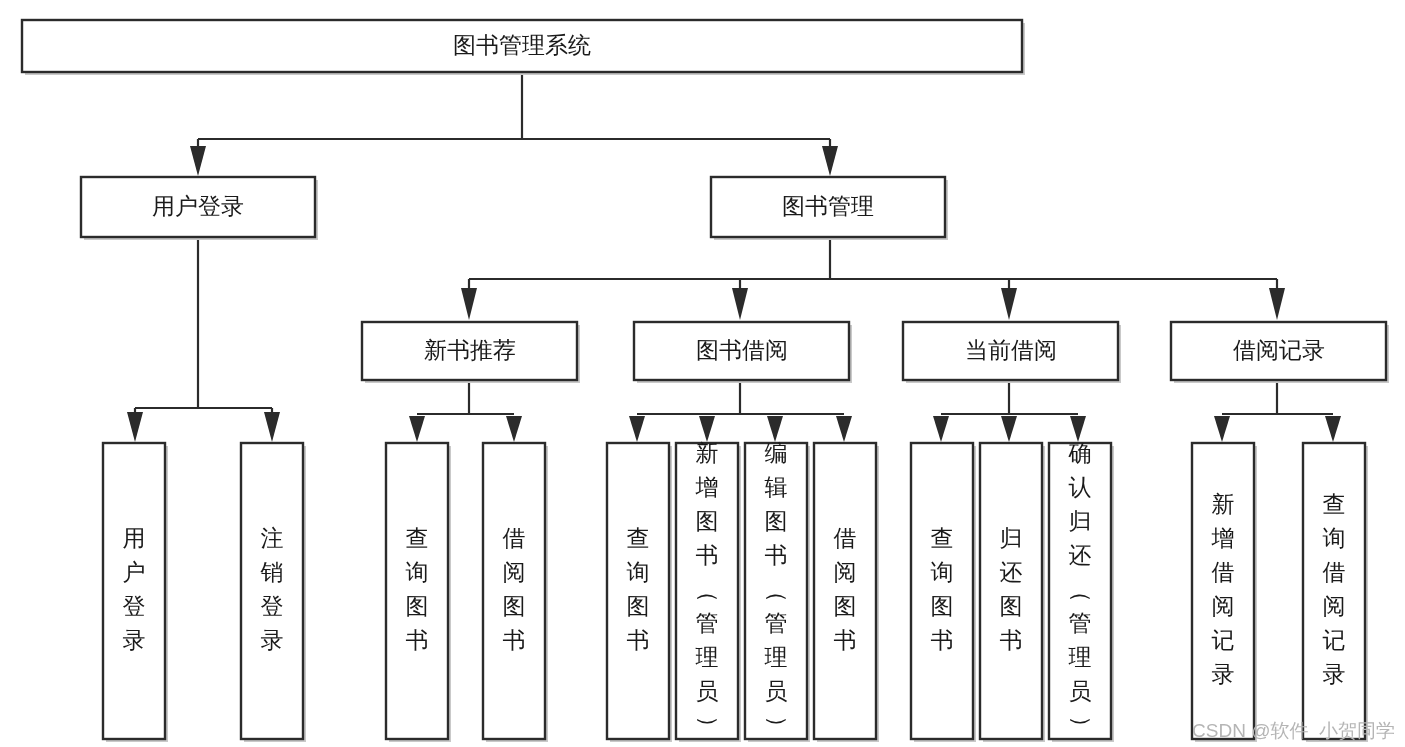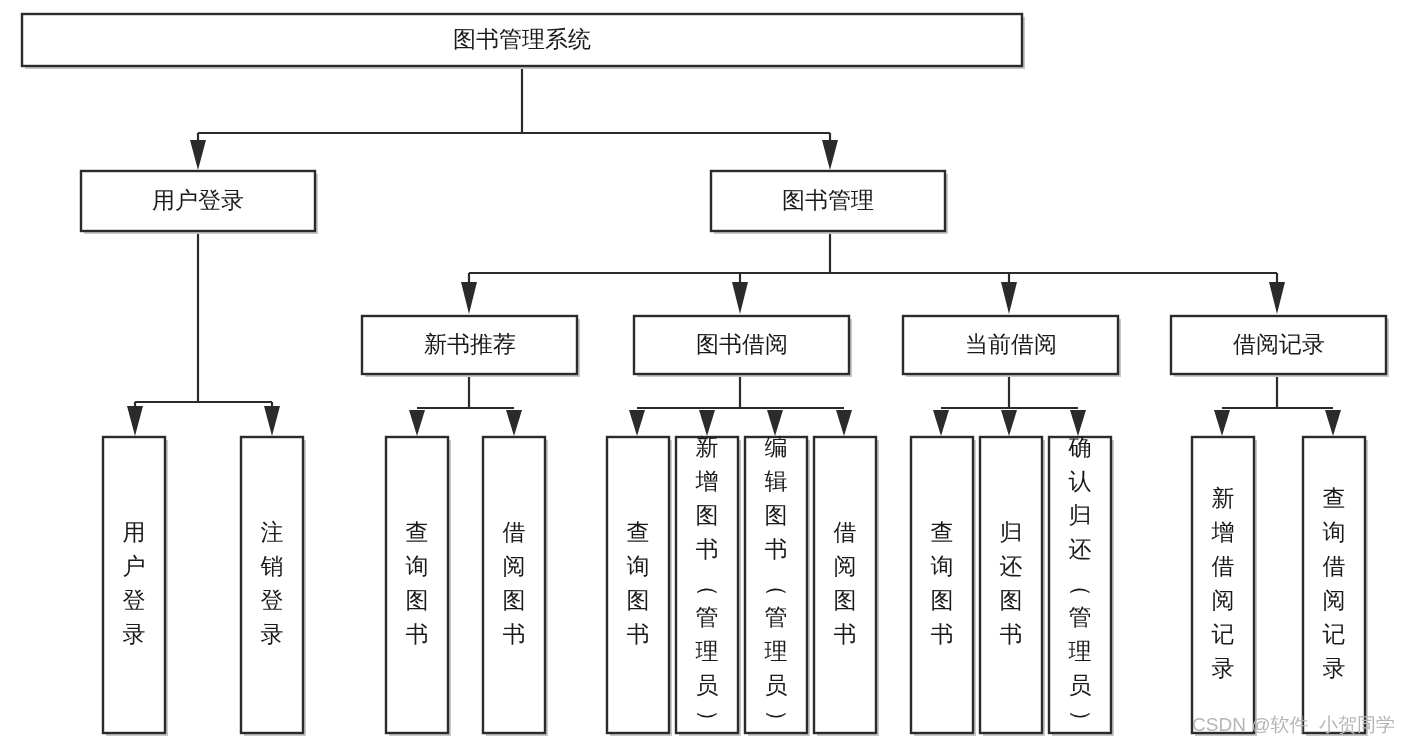--- a/index.html
+++ b/index.html
@@ -11,20 +11,21 @@
     width: 1405px;
     height: 747px;
     font-family: "Liberation Sans", "DejaVu Sans", sans-serif;
     overflow: hidden;
   }
   #diagram-root {
     position: relative;
     width: 1405px;
     height: 592px;
     background: #ffffff;
+    margin-top: 6px;
   }
   svg.diagram-svg {
     position: absolute;
     left: 0;
     top: 0;
     width: 1405px;
     height: 747px;
     display: block;
   }
   .node-box {

